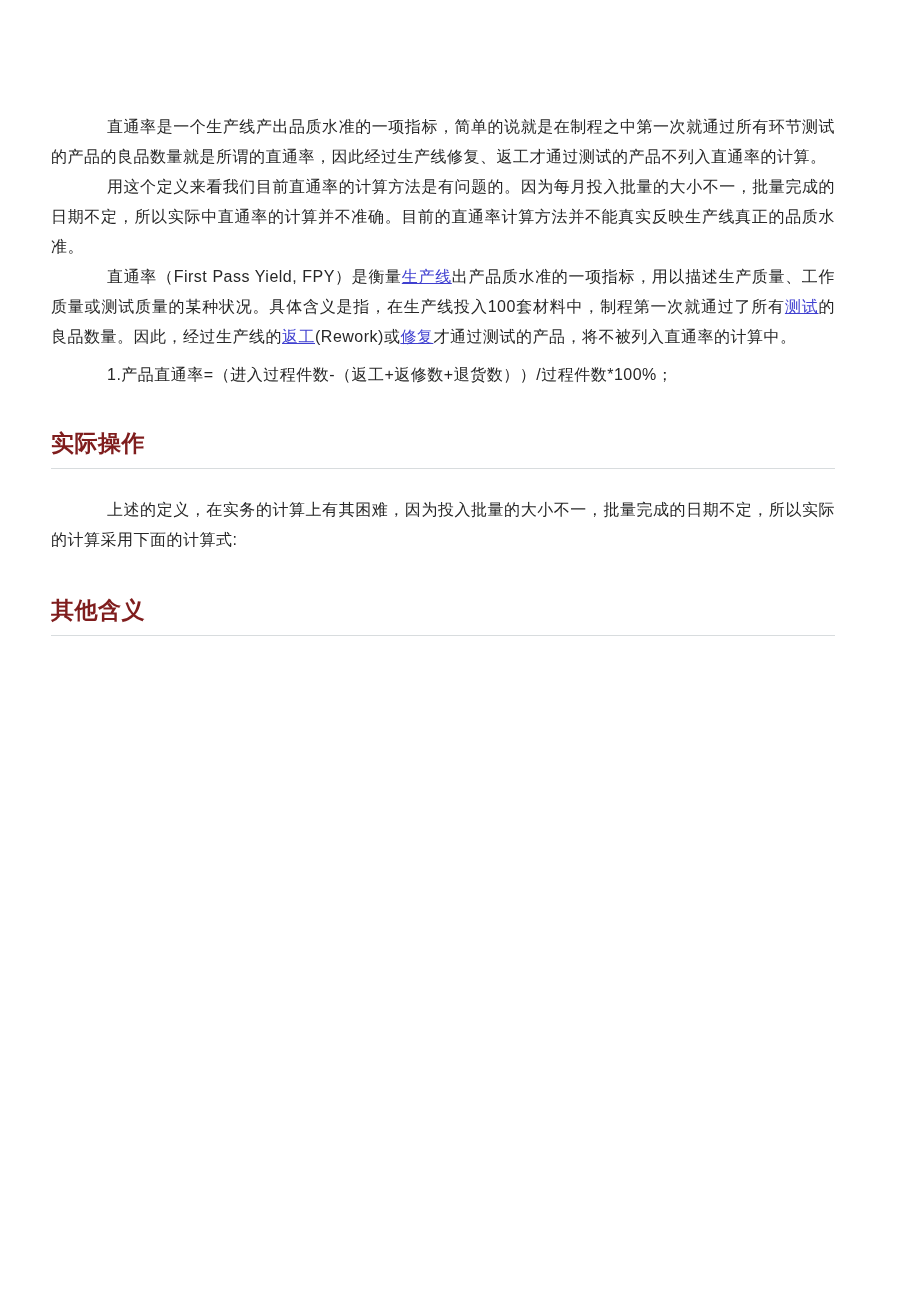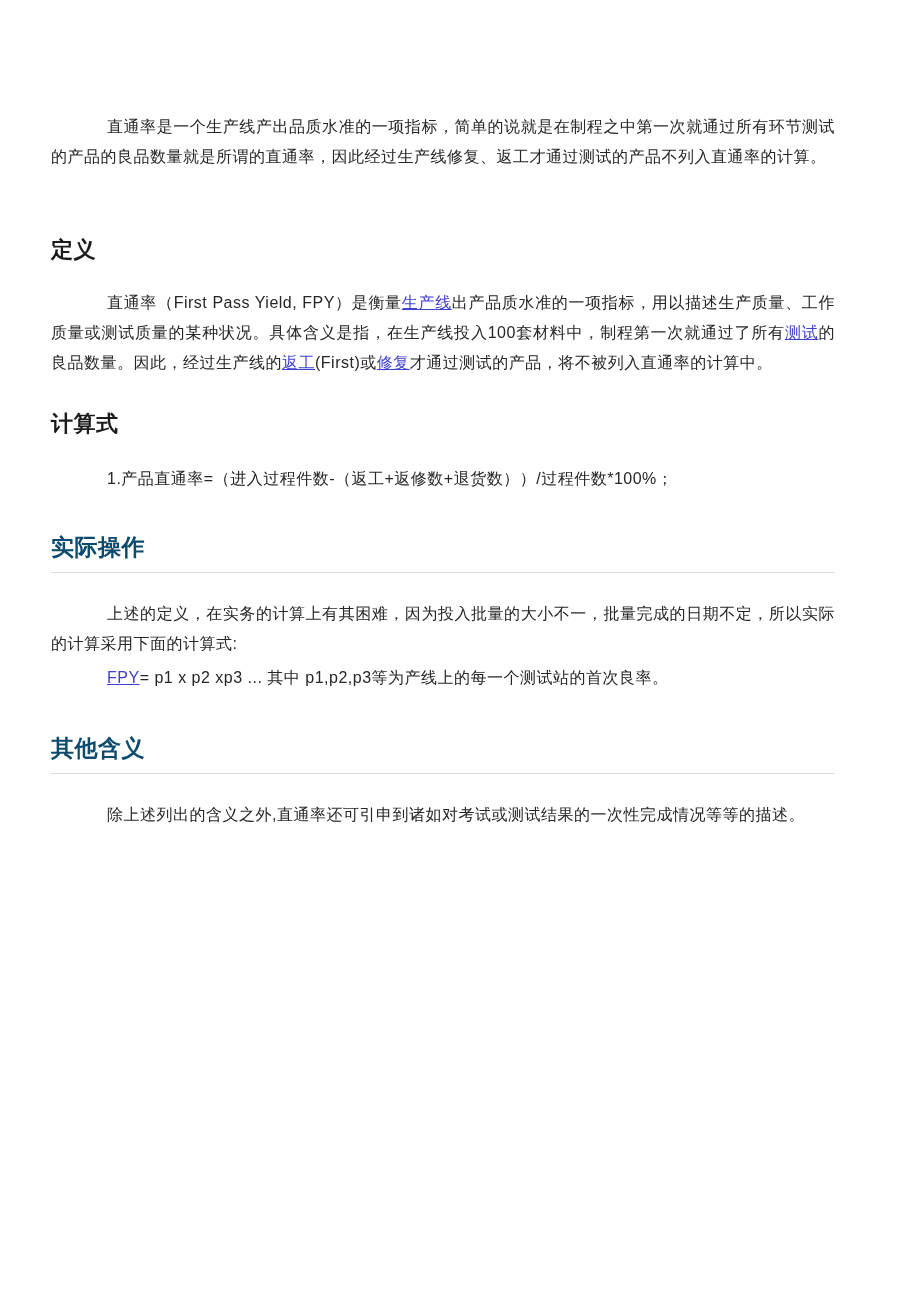--- a/index.html
+++ b/index.html
@@ -39,21 +39,21 @@
     text-indent: 0;
     color: #1c1c1c;
   }
   .heading-serif {
     font-family: "Liberation Serif", "DejaVu Serif", serif;
     font-weight: bold;
     font-size: 23px;
     line-height: 32px;
     margin: 0;
     text-indent: 0;
-    color: #0c4a6e;
+    color: #7f1d1d;
   }
   .hwrap-def    { margin: 62px 0 22px 0; }
   .hwrap-calc   { margin: 30px 0 24px 0; }
   .hwrap-ruled {
     border-bottom: 1px solid var(--divider-color);
     padding-bottom: 8px;
   }
   .hwrap-practice { margin: 38px 0 26px 0; }
   .hwrap-other    { margin: 40px 0 26px 0; }
   a.inline-link {
@@ -62,43 +62,36 @@
     cursor: pointer;
   }
 </style>
 </head>
 <body>
 
 <div class="page">
 
   <p class="para">直通率是一个生产线产出品质水准的一项指标，简单的说就是在制程之中第一次就通过所有环节测试的产品的良品数量就是所谓的直通率，因此经过生产线修复、返工才通过测试的产品不列入直通率的计算。</p>
 
+  <p class="para">用这个定义来看我们目前直通率的计算方法是有问题的。因为每月投入批量的大小不一，批量完成的日期不定，所以实际中直通率的计算并不准确。目前的直通率计算方法并不能真实反映生产线真正的品质水准。</p>
 
-  <div class="hwrap-def">
-    <h2 class="heading-sans">定义</h2>
-  </div>
 
-  <p class="para"><span>直通率（First Pass Yield, FPY）是衡量</span><a class="inline-link">生产线</a><span>出产品质水准的一项指标，用以描述生产质量、工作质量或测试质量的某种状况。具体含义是指，在生产线投入100套材料中，制程第一次就通过了所有</span><a class="inline-link">测试</a><span>的良品数量。因此，经过生产线的</span><a class="inline-link">返工</a><span>(First)或</span><a class="inline-link">修复</a><span>才通过测试的产品，将不被列入直通率的计算中。</span></p>
+  <p class="para"><span>直通率（First Pass Yield, FPY）是衡量</span><a class="inline-link">生产线</a><span>出产品质水准的一项指标，用以描述生产质量、工作质量或测试质量的某种状况。具体含义是指，在生产线投入100套材料中，制程第一次就通过了所有</span><a class="inline-link">测试</a><span>的良品数量。因此，经过生产线的</span><a class="inline-link">返工</a><span>(Rework)或</span><a class="inline-link">修复</a><span>才通过测试的产品，将不被列入直通率的计算中。</span></p>
 
-  <div class="hwrap-calc">
-    <h2 class="heading-sans">计算式</h2>
-  </div>
 
 
   <p class="para spaced">1.产品直通率=（进入过程件数-（返工+返修数+退货数））/过程件数*100%；</p>
 
 
   <div class="hwrap-practice hwrap-ruled">
     <h2 class="heading-serif">实际操作</h2>
   </div>
 
   <p class="para">上述的定义，在实务的计算上有其困难，因为投入批量的大小不一，批量完成的日期不定，所以实际的计算采用下面的计算式:</p>
 
-  <p class="para tight"><a class="inline-link">FPY</a><span>= p1 x p2 xp3 ... 其中 p1,p2,p3等为产线上的每一个测试站的首次良率。</span></p>
 
 
   <div class="hwrap-other hwrap-ruled">
     <h2 class="heading-serif">其他含义</h2>
   </div>
 
-  <p class="para">除上述列出的含义之外,直通率还可引申到诸如对考试或测试结果的一次性完成情况等等的描述。</p>
 
 </div>
 
 </body></html>

